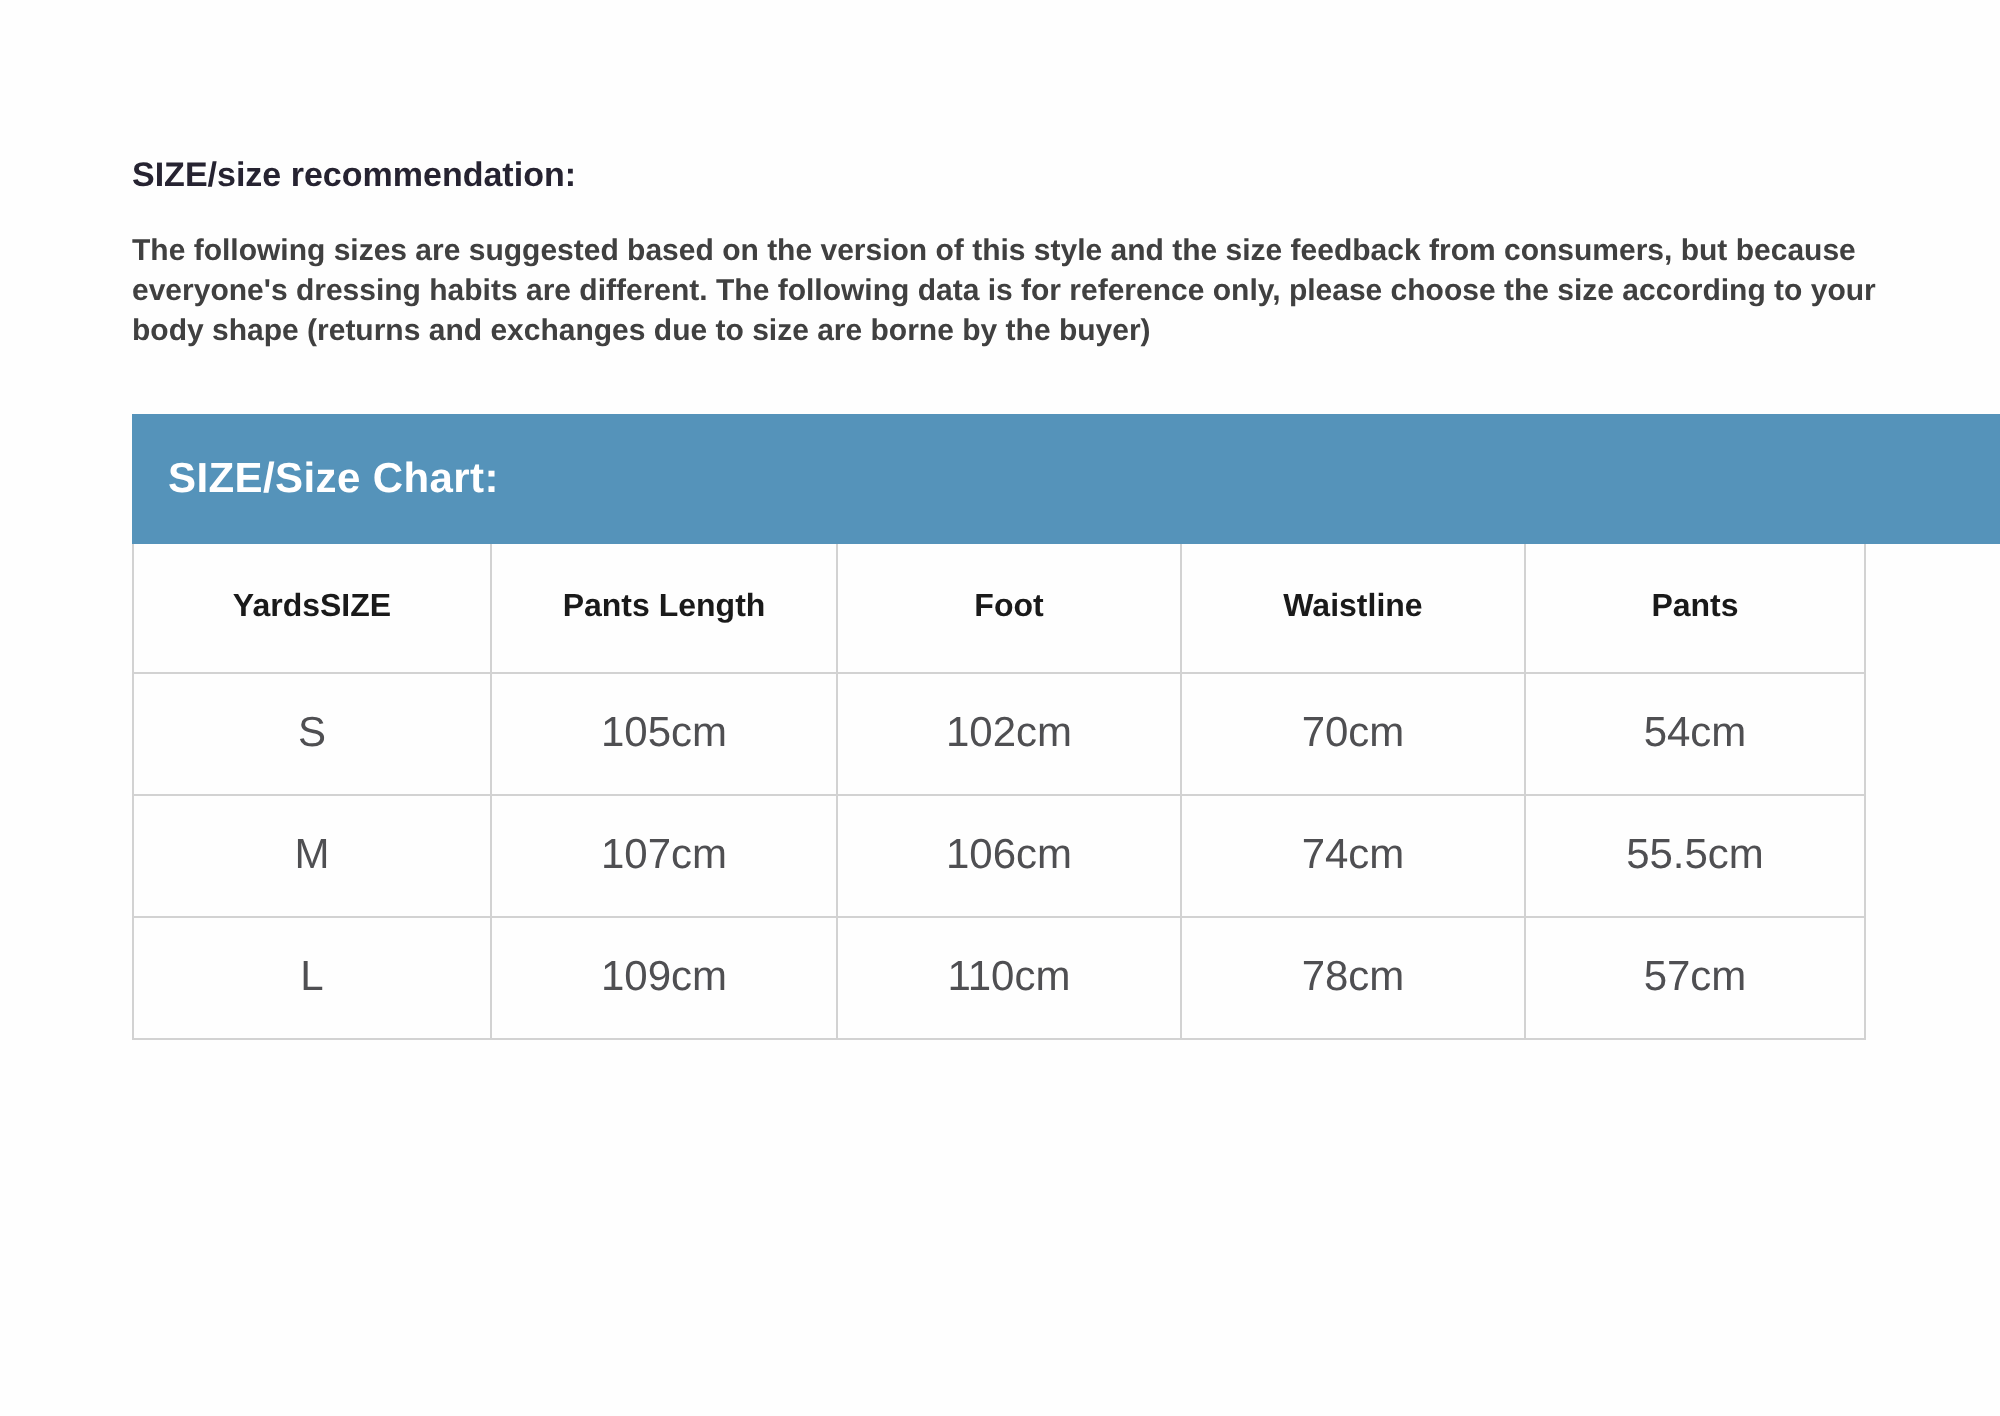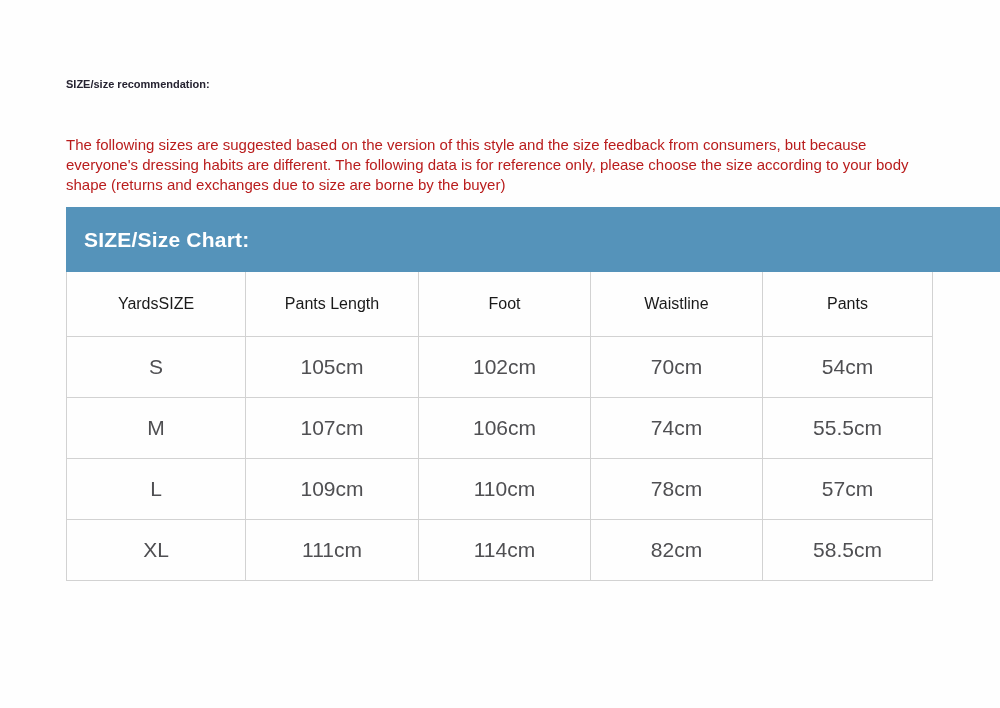--- a/index.html
+++ b/index.html
@@ -9,32 +9,32 @@
     width: 1000px;
     height: 708px;
     background: #fefefe;
     font-family: "Liberation Sans", sans-serif;
     overflow: hidden;
   }
   .intro-title {
     position: absolute;
     left: 66px;
     top: 78px;
-    font-size: 11px;
+    font-size: 17px;
     font-weight: 700;
     color: #262331;
   }
   .intro-body {
     position: absolute;
     left: 66px;
-    top: 135px;
+    top: 116px;
     width: 875px;
     font-size: 15px;
-    font-weight: 400;
-    color: #b91c1c;
+    font-weight: 700;
+    color: #404040;
     line-height: 20px;
   }
   .chart-title-bar {
     position: absolute;
     left: 66px;
     top: 207px;
     width: 956px;
     height: 65px;
     background: #5593ba;
     display: flex;
@@ -57,21 +57,21 @@
     background: #fefefe;
   }
   .size-table col.c0 { width: 179px; }
   .size-table col.c1 { width: 173px; }
   .size-table col.c2 { width: 172px; }
   .size-table col.c3 { width: 172px; }
   .size-table col.c4 { width: 170px; }
   .size-table th {
     height: 64px;
     font-size: 16px;
-    font-weight: 400;
+    font-weight: 700;
     color: #1a1a1a;
     text-align: center;
     vertical-align: middle;
     border: 1px solid #d2d2d2;
     border-top: none;
   }
   .size-table td {
     height: 61px;
     font-size: 21px;
     font-weight: 400;
@@ -124,21 +124,14 @@
       <td>74cm</td>
       <td>55.5cm</td>
     </tr>
     <tr>
       <td>L</td>
       <td>109cm</td>
       <td>110cm</td>
       <td>78cm</td>
       <td>57cm</td>
     </tr>
-    <tr>
-      <td>XL</td>
-      <td>111cm</td>
-      <td>114cm</td>
-      <td>82cm</td>
-      <td>58.5cm</td>
-    </tr>
   </tbody>
 </table>
 
 </body></html>

